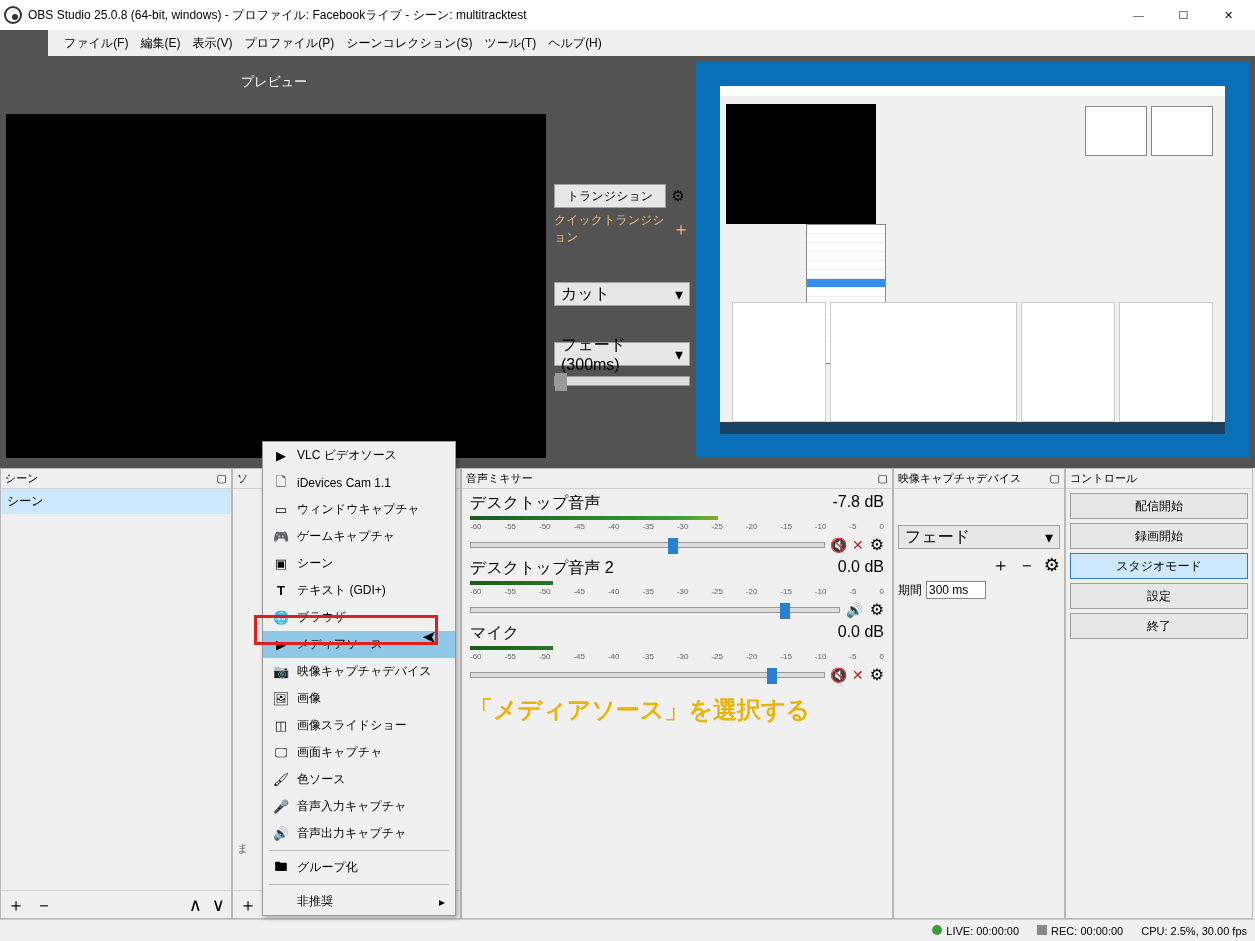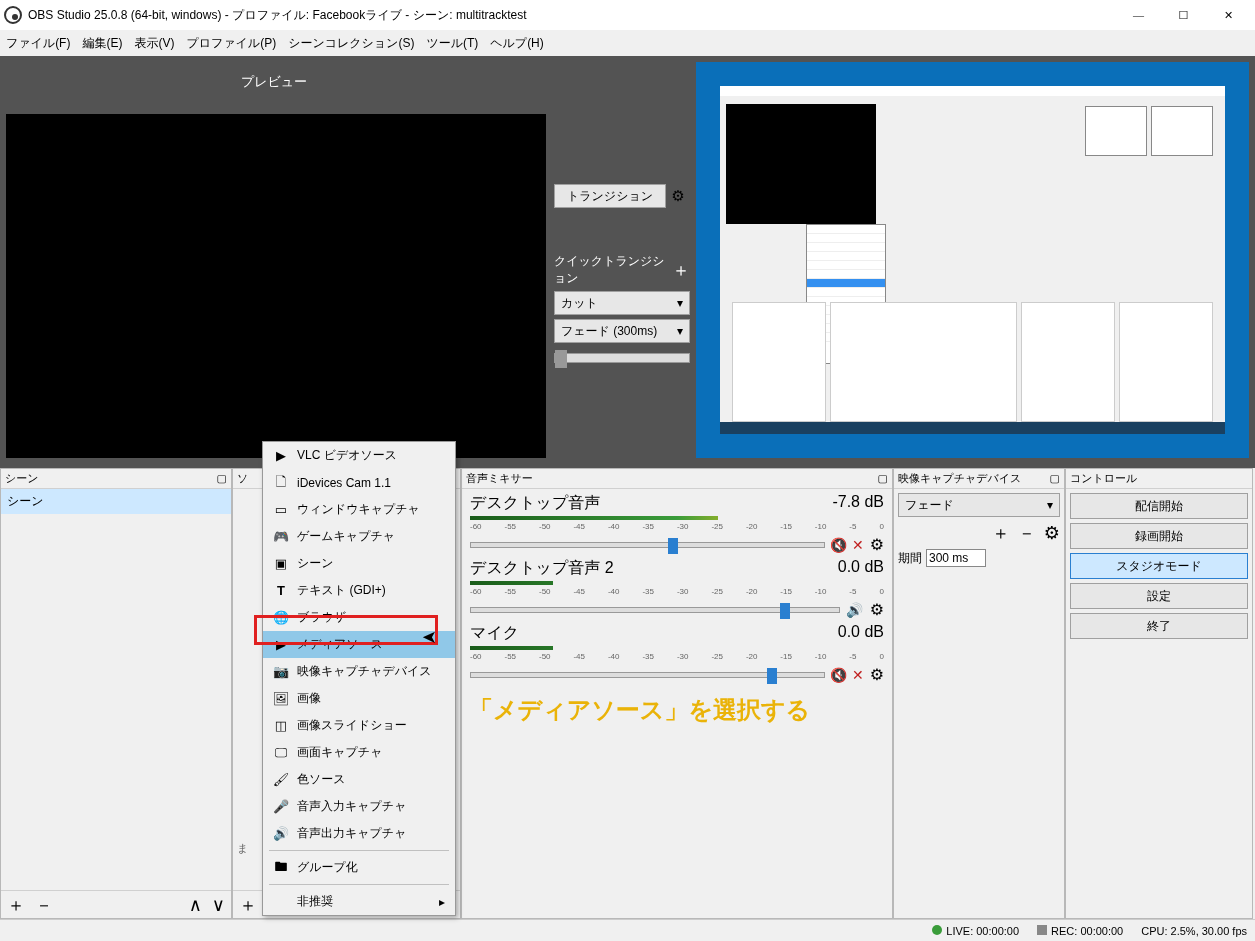--- a/index.html
+++ b/index.html
@@ -4,34 +4,34 @@
 <style>
 * { margin: 0; padding: 0; box-sizing: border-box; font-family: "Segoe UI", Meiryo, sans-serif; }
 body { width: 1255px; height: 941px; background: #535353; overflow: hidden; position: relative; }
 
 .titlebar { height: 30px; background: #fff; display: flex; align-items: center; padding: 0 4px; }
 .titlebar .logo { width: 18px; height: 18px; border-radius: 50%; border: 2px solid #333; margin-right: 6px; position: relative; }
 .titlebar .logo::after { content: ''; position: absolute; width: 6px; height: 6px; border-radius: 50%; background: #333; bottom: 2px; right: 2px; }
 .titlebar .title { font-size: 12px; flex: 1; }
 .titlebar .winbtn { width: 45px; height: 30px; display: flex; align-items: center; justify-content: center; font-family: "Segoe UI Symbol"; font-size: 11px; }
 
-.menubar { height: 26px; background: #f0f0f0; display: flex; align-items: center; padding: 0 6px; gap: 12px; font-size: 12px; }
+.menubar { height: 26px; background: #f0f0f0; display: flex; align-items: center; padding: 0 16px; gap: 12px; font-size: 12px; margin-left: 48px; }
 .menubar span { cursor: default; }
 
 .preview-area { height: 410px; display: flex; position: relative; }
 .preview-left { width: 548px; display: flex; flex-direction: column; }
 .preview-title { color: #fff; font-size: 13px; text-align: center; padding: 17px 0; }
 .preview-canvas { flex: 1; margin: 6px 2px 8px 6px; background: #000; }
 
 .transition-col { width: 148px; padding: 128px 6px 0 6px; display: flex; flex-direction: column; gap: 4px; }
 .tbtn-row { display: flex; }
 .tbtn { background: #e7e7e7; border: 1px solid #a0a0a0; font-size: 12px; height: 24px; display: flex; align-items: center; justify-content: center; flex: 1; }
 .gear { width: 24px; height: 24px; display: flex; align-items: center; justify-content: center; font-size: 15px; }
-.qt-label { display: flex; justify-content: space-between; align-items: center; font-size: 12px; color: #ffffff; margin-top: 41px; }
-.combo { background: #e7e7e7; border: 1px solid #a0a0a0; height: 24px; display: flex; align-items: center; padding: 0 6px; font-size: 12px; position: relative; }
+.qt-label { display: flex; justify-content: space-between; align-items: center; font-size: 12px; color: #fdba74; }
+.combo { background: #e7e7e7; border: 1px solid #a0a0a0; height: 24px; display: flex; align-items: center; padding: 0 6px; font-size: 16px; position: relative; margin-top: 32px; }
 .combo::after { content: '▾'; position: absolute; right: 6px; }
 .slider-track { height: 10px; background: #ddd; border: 1px solid #999; margin-top: 6px; position: relative; }
 .slider-thumb { position: absolute; left: 0; top: -4px; width: 12px; height: 18px; background: #999; }
 
 .program-right { flex: 1; display: flex; flex-direction: column; }
 .program-canvas { flex: 1; margin: 6px 6px 8px 0; background: #0a6fb9; position: relative; overflow: hidden; }
 .prog-inner { position: absolute; inset: 24px; background: #f0f0f0; }
 .prog-inner .tb { height: 10px; background: #fff; }
 .prog-inner .body { position: absolute; top: 18px; left: 6px; right: 6px; bottom: 6px; display: flex; }
 .prog-inner .left-p { width: 150px; height: 120px; background: #000; margin-right: 6px; }

